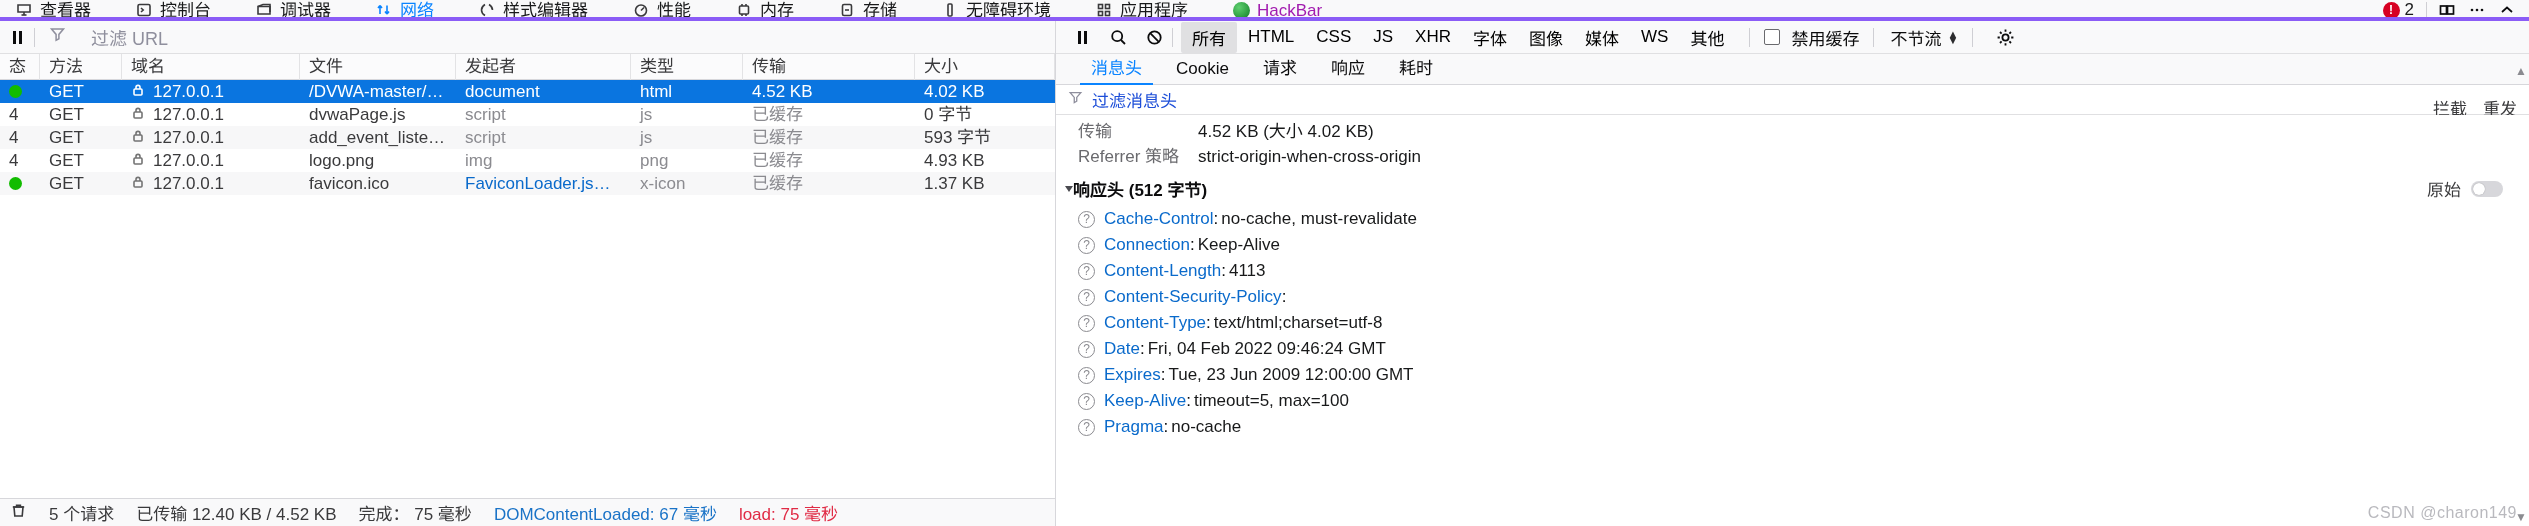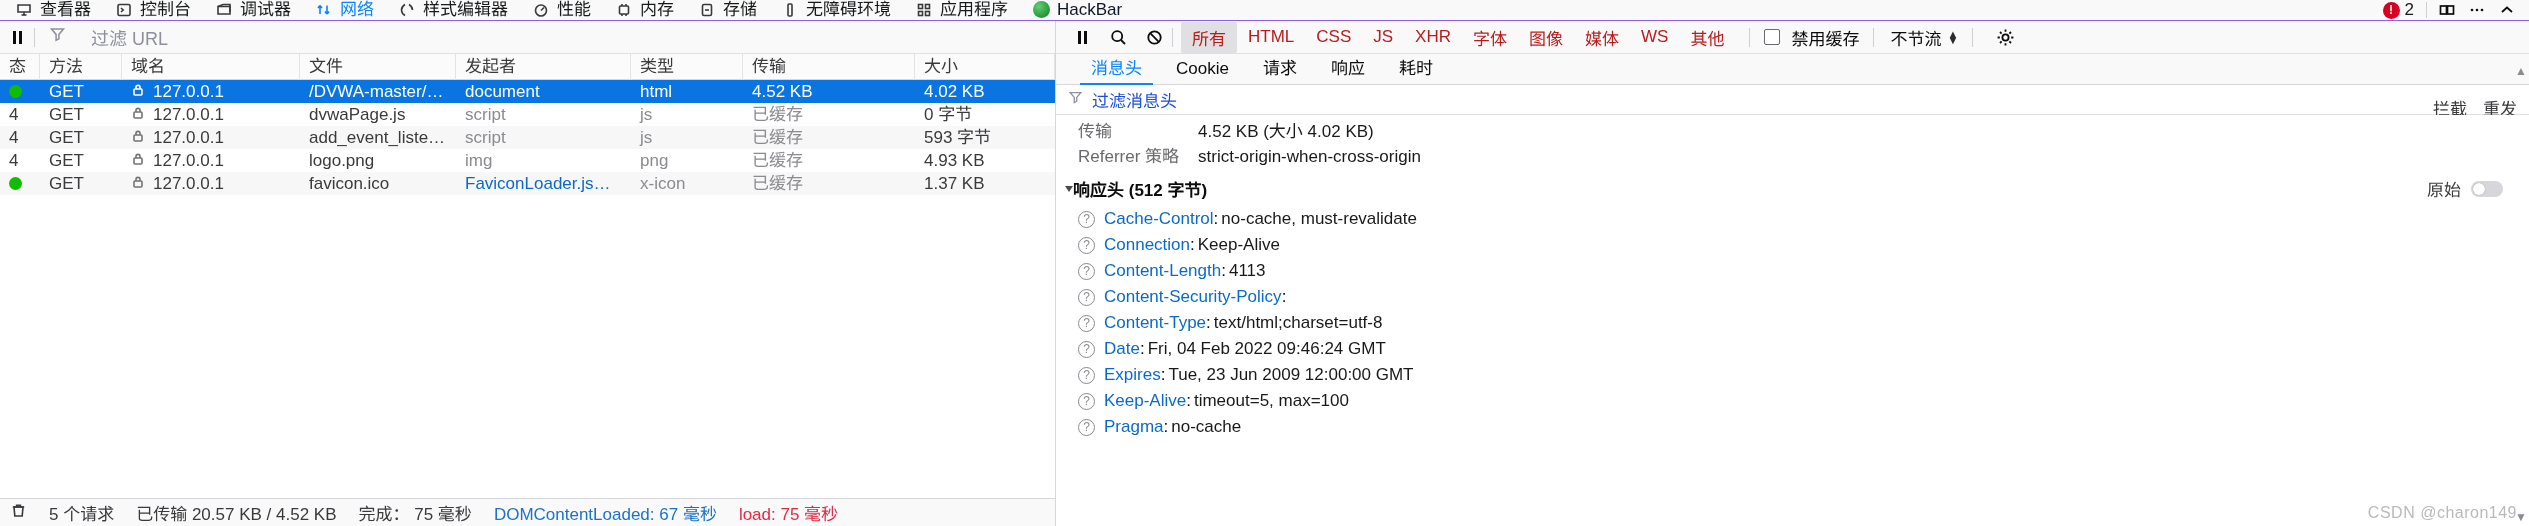--- a/index.html
+++ b/index.html
@@ -10,26 +10,27 @@
     font-size: 17px;
     color: #0c0c0d;
     overflow: hidden;
   }
   .app { width: 2529px; height: 526px; display: flex; flex-direction: column; position: relative; }
 
   
   .devtools-tabbar {
     height: 21px;
     background: #f9f9fa;
-    border-bottom: 1px solid #8b5cf6;
+    border-bottom: 4px solid #8b5cf6;
     display: flex;
-    align-items: center;
+    align-items: flex-start;
     padding-left: 4px;
     overflow: hidden;
     flex: 0 0 21px;
+    gap: 20px;
   }
   .dt-tab {
     display: flex; align-items: center; gap: 7px;
     padding: 0 13px 1px 11px;
     height: 21px;
     white-space: nowrap;
     color: #18191a;
     font-size: 17px;
     line-height: 19px;
     position: relative;
@@ -42,21 +43,21 @@
   .dt-right { margin-left: auto; display: flex; align-items: center; gap: 2px; padding-right: 8px; }
   .err-badge {
     display: inline-flex; align-items: center; gap: 5px; font-size: 17px; color: #18191a; padding: 0 6px;
   }
   .err-dot {
     width: 17px; height: 17px; border-radius: 50%; background: #d70022; color: #fff;
     font-size: 12px; font-weight: bold; display: inline-flex; align-items: center; justify-content: center;
   }
   .ic-btn { width: 28px; height: 20px; display: inline-flex; align-items: center; justify-content: center; }
   .ic-btn svg { width: 18px; height: 18px; stroke: #0c0c0d; fill: none; stroke-width: 1.7; }
-  .hackbar { color: #0f172a; }
+  .hackbar { color: #a21caf; }
   .hb-logo {
     width: 17px; height: 17px; border-radius: 50%;
     background: radial-gradient(circle at 35% 32%, #5fcf6f 0%, #2e9e42 60%, #18702c 100%);
     display: inline-block;
   }
 
   
   .body { flex: 1; display: flex; min-height: 0; }
   .left { width: 1056px; display: flex; flex-direction: column; min-width: 0; border-right: 1px solid #d7d7db; }
   .right { flex: 1; display: flex; flex-direction: column; min-width: 0; background: #fff; }
@@ -83,21 +84,21 @@
 
   
   .filterbar-right {
     height: 33px; background: #f9f9fa; border-bottom: 1px solid #e0e0e2;
     display: flex; align-items: center; flex: 0 0 33px; white-space: nowrap;
     padding-left: 8px;
   }
   .tool-ico { width: 36px; height: 26px; display: inline-flex; align-items: center; justify-content: center; }
   .tool-ico svg { width: 19px; height: 19px; stroke: #0c0c0d; fill: none; stroke-width: 1.8; }
   .ftypes { display: flex; align-items: center; gap: 0; margin-left: 8px; }
-  .ftype { padding: 3px 11px; font-size: 17px; color: #b91c1c; border-radius: 2px; }
+  .ftype { padding: 3px 11px; font-size: 17px; color: #000000; border-radius: 2px; }
   .ftype.active { background: #e0e0e2; }
   .cachebox { display: flex; align-items: center; gap: 11px; margin-left: 14px; }
   .chk { width: 16px; height: 16px; border: 1.6px solid #6a6a6e; border-radius: 2px; background: #fff; display: inline-block; }
   .throttle { display: flex; align-items: center; gap: 6px; margin-left: 16px; }
   .upd { display: inline-flex; flex-direction: column; line-height: 6px; font-size: 11px; color: #2b2b2e; }
   .gear { margin-left: 14px; margin-right: 10px; }
   .gear svg { width: 21px; height: 21px; }
 
   
   .table-head {
@@ -466,21 +467,21 @@
       </div>
 
       <div class="statusbar">
         <span class="sb-ico">
           <svg viewBox="0 0 17 17">
               <path d="M4 5h9l-.8 9H4.8z"></path>
               <path d="M2.8 5h11.4M6.6 5V3.3h3.8V5"></path>
             </svg>
         </span>
         <span class="sb-item">5 个请求</span>
-        <span class="sb-item">已传输 20.57 KB / 4.52 KB</span>
+        <span class="sb-item">已传输 12.40 KB / 4.52 KB</span>
         <span class="sb-item">完成： 75 毫秒</span>
         <span class="sb-item blue">DOMContentLoaded: 67 毫秒</span>
         <span class="sb-item red">load: 75 毫秒</span>
       </div>
     </div>
 
     <div class="right">
 
       <div class="filterbar-right">
         <span class="tool-ico">

